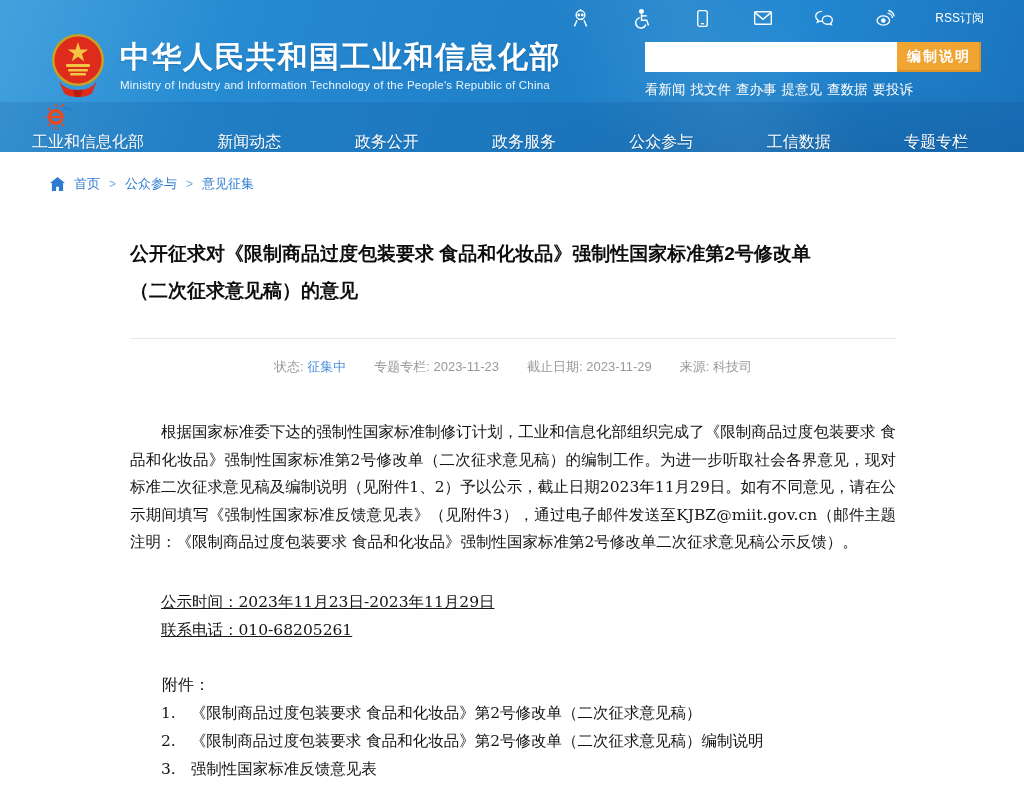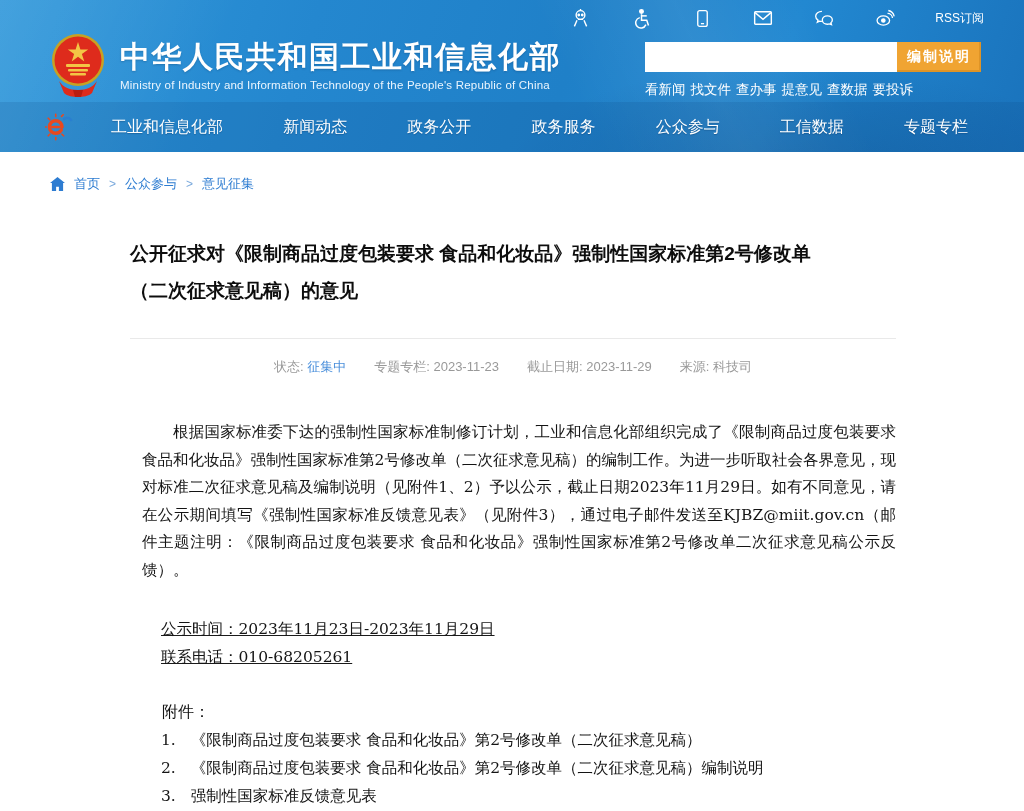--- a/index.html
+++ b/index.html
@@ -34,21 +34,21 @@
 
   .search-area{ position:absolute; top:42px; left:645px; width:336px; z-index:2; }
   .search-row{ display:flex; }
   .search-input{ width:252px; height:30px; border:none; outline:none; background:#fff; padding:0 8px; font-size:14px; }
   .search-btn{ width:84px; height:30px; border:none; background:#f0a432; color:#fff; font-size:14px;
     font-weight:700; letter-spacing:2px; cursor:pointer; box-shadow:inset -2px -2px 0 rgba(190,120,20,0.35); }
   .quick-links{ display:flex; gap:5px; margin-top:9px; }
   .quick-links a{ color:#fff; font-size:13.5px; text-decoration:none; white-space:nowrap; cursor:pointer; }
 
   .navbar{ position:absolute; left:0; bottom:0; width:1024px; height:50px;
-    background:rgba(10,70,130,0.16); display:flex; align-items:center; z-index:2; }
+    background:rgba(10,70,130,0.16); display:flex; z-index:2;flex-direction:column; }
   .nav-logo{ margin-left:45px; width:34px; height:30px; flex:0 0 auto; }
   .nav-items{ flex:1; display:flex; justify-content:space-between; margin-left:32px; margin-right:56px; }
   .nav-items a{ color:#fff; font-size:16px; text-decoration:none; white-space:nowrap; cursor:pointer;
     text-shadow:0 1px 1px rgba(0,40,80,0.3); }
 
   
   .breadcrumb{ display:flex; align-items:center; gap:9px; margin:23px 0 0 50px;
     font-size:13px; color:#2d7cd1; }
   .breadcrumb a{ color:#2d7cd1; text-decoration:none; cursor:pointer; }
   .crumb-sep{ color:#7aa9dc; font-size:12px; }
@@ -57,21 +57,21 @@
   
   .article{ width:766px; margin-left:130px; margin-top:42px; color:#1a1a1a; }
   .art-title{ text-align:left; font-size:19px; font-weight:700; color:#0d0d0d; line-height:37px; }
   .divider{ height:1px; background:#e9e9e9; margin-top:29px; }
   .meta{ display:flex; justify-content:center; gap:28px; margin-top:19px; font-size:13px; color:#999; }
   .meta .m-item{ white-space:nowrap; }
   .meta .status-val{ color:#4a8fdb; }
 
   .art-body{ font-family:"DejaVu Serif","Liberation Serif",serif; }
   .art-paragraph{ margin-top:43px; font-size:15.5px; line-height:27.5px; text-align:justify;
-    text-indent:2em; color:#141414;margin-left:12px; }
+    text-indent:2em; color:#141414; }
   .info-lines{ margin-top:31px;text-decoration:underline; }
   .info-line{ font-size:15.5px; line-height:28px; text-indent:2em; color:#141414; }
 
   .attachments{ margin-top:27px; }
   .att-label{ font-size:16px; line-height:28px; text-indent:2em; color:#141414; }
   .att-item{ font-size:15.5px; line-height:28px; padding-left:2em; color:#141414; cursor:pointer; }
   .att-item .att-no{ display:inline-block; min-width:14px; margin-right:15px; }
 
   .sign-block{ margin-top:30px; text-align:right; font-size:15.5px; line-height:28px; color:#141414; }
 </style>

